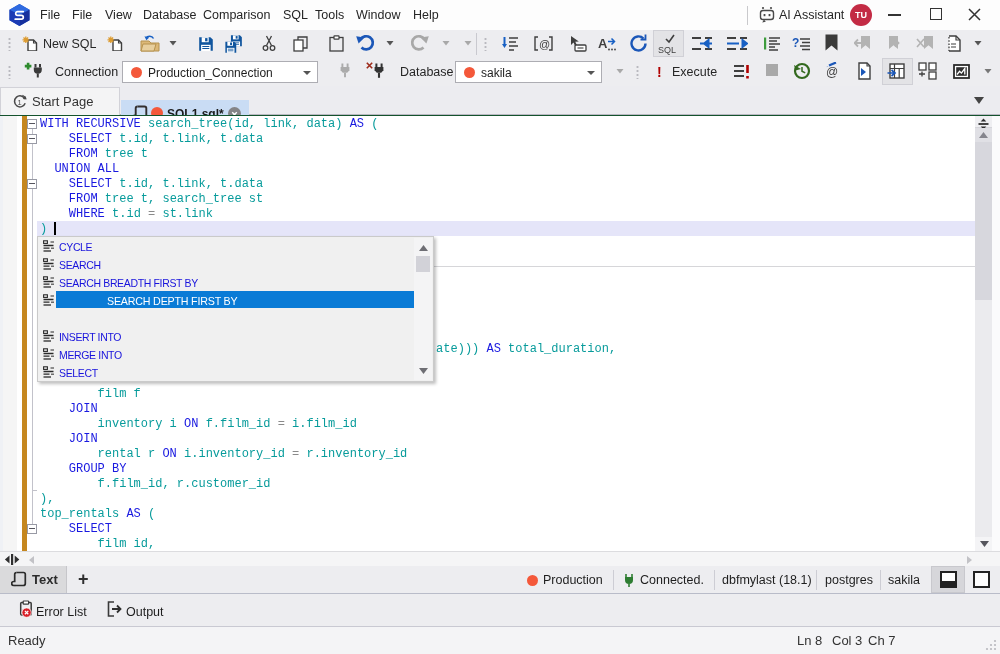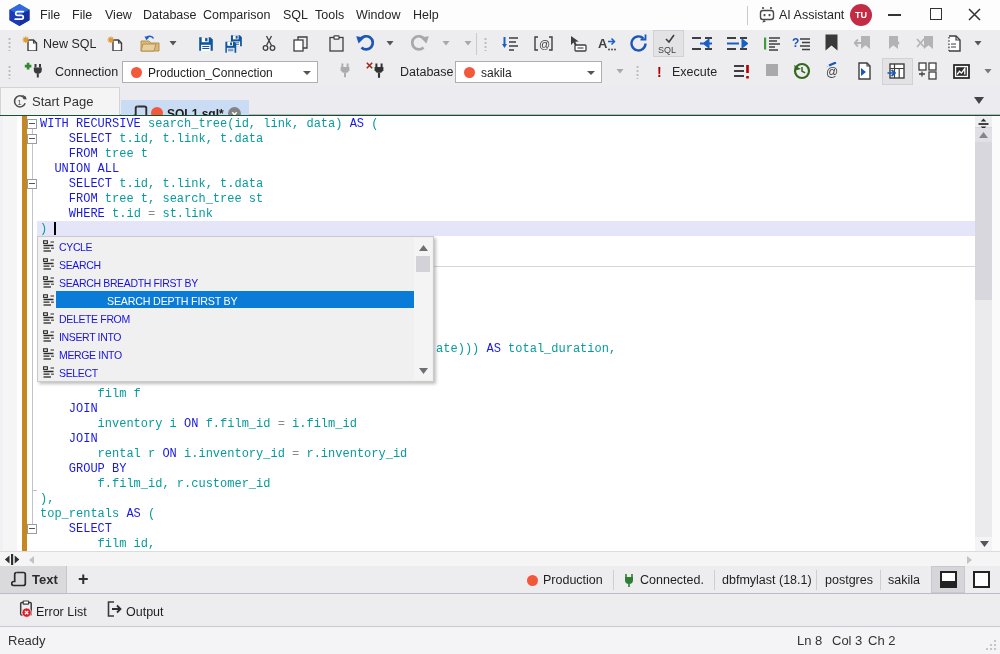--- a/index.html
+++ b/index.html
@@ -228,30 +228,20 @@
           <rect x="0.6" y="0.8" width="3.8" height="2.6" fill="none" stroke="#2a2a2a" stroke-width="1.1"></rect>
           <path d="M7.5 2 h3.5" stroke="#555" stroke-width="1.3"></path>
           <path d="M0.5 5.5 h10 M0.5 8.2 h6" stroke="#2a2a2a" stroke-width="1.3"></path>
           <path d="M8 8.2 h3" stroke="#555" stroke-width="1.3"></path>
           <path d="M0.5 11 h7.5" stroke="#2a2a2a" stroke-width="1.3"></path>
         </svg>
       </div>
       <div class="psel" style="top:54px">
         <span class="lbl">SEARCH DEPTH FIRST BY</span>
       </div>
-      <div class="pitem" style="top:72px">
-        <svg class="picon" width="12" height="13" viewBox="0 0 12 13">
-          <rect x="0.6" y="0.8" width="3.8" height="2.6" fill="none" stroke="#2a2a2a" stroke-width="1.1"></rect>
-          <path d="M7.5 2 h3.5" stroke="#555" stroke-width="1.3"></path>
-          <path d="M0.5 5.5 h10 M0.5 8.2 h6" stroke="#2a2a2a" stroke-width="1.3"></path>
-          <path d="M8 8.2 h3" stroke="#555" stroke-width="1.3"></path>
-          <path d="M0.5 11 h7.5" stroke="#2a2a2a" stroke-width="1.3"></path>
-        </svg>
-        <span class="lbl">DELETE FROM</span>
-      </div>
       <div class="pitem" style="top:90px">
         <svg class="picon" width="12" height="13" viewBox="0 0 12 13">
           <rect x="0.6" y="0.8" width="3.8" height="2.6" fill="none" stroke="#2a2a2a" stroke-width="1.1"></rect>
           <path d="M7.5 2 h3.5" stroke="#555" stroke-width="1.3"></path>
           <path d="M0.5 5.5 h10 M0.5 8.2 h6" stroke="#2a2a2a" stroke-width="1.3"></path>
           <path d="M8 8.2 h3" stroke="#555" stroke-width="1.3"></path>
           <path d="M0.5 11 h7.5" stroke="#2a2a2a" stroke-width="1.3"></path>
         </svg>
         <span class="lbl">INSERT INTO</span>
       </div>
@@ -366,21 +356,21 @@
     <path d="M7 1 h-5.5 v14 h5.5" fill="none" stroke="#3a3a3a" stroke-width="1.6"></path>
     <path d="M5 8 h8.5 M10 4.5 l3.5 3.5 l-3.5 3.5" stroke="#2f2f2f" stroke-width="1.8" fill="none"></path>
   </svg>
   <span class="paneltxt" style="left:126px">Output</span>
 </div>
 
 <div id="statusbar">
   <span class="stxt" style="left:8px">Ready</span>
   <span class="stxt" style="left:797px">Ln 8</span>
   <span class="stxt" style="left:832px">Col 3</span>
-  <span class="stxt" style="left:868px">Ch 2</span>
+  <span class="stxt" style="left:868px">Ch 7</span>
   <svg class="abs" style="left:984px;top:11px" width="13" height="13" viewBox="0 0 13 13">
     <g fill="#b9b9bf">
         <circle cx="11" cy="3" r="1.1"></circle>
         <circle cx="11" cy="7" r="1.1"></circle>
         <circle cx="11" cy="11" r="1.1"></circle>
         <circle cx="7" cy="7" r="1.1"></circle>
         <circle cx="7" cy="11" r="1.1"></circle>
         <circle cx="3" cy="11" r="1.1"></circle>
       </g>
   </svg>

